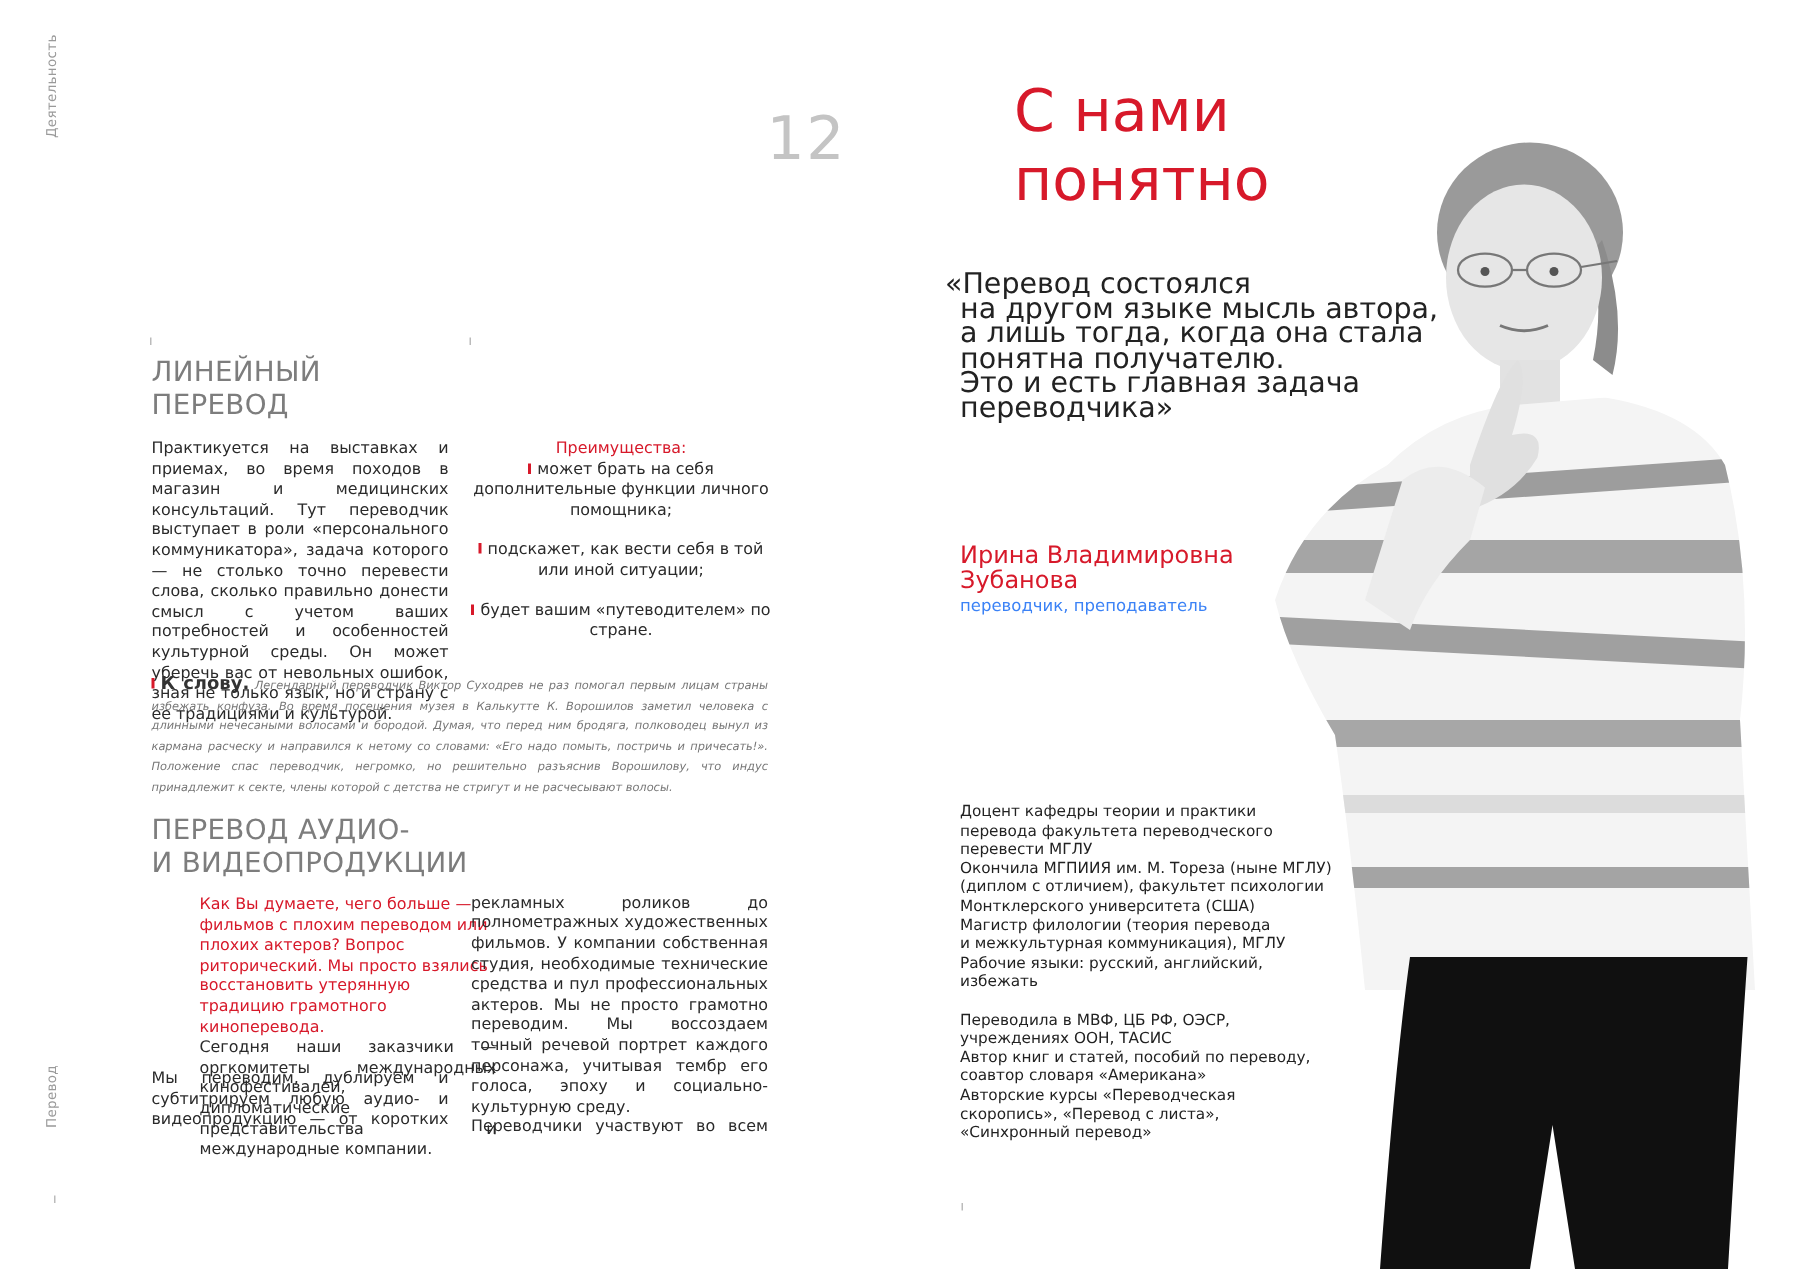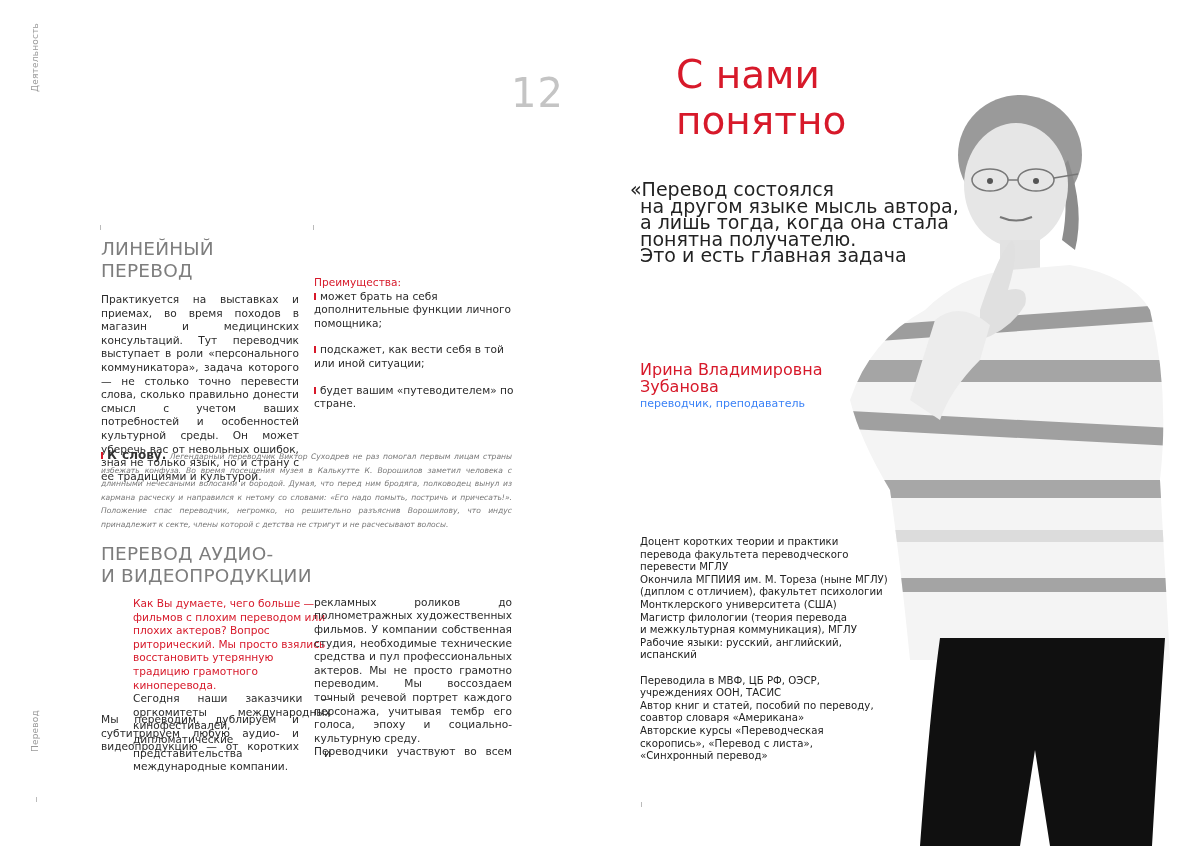--- a/index.html
+++ b/index.html
@@ -39,21 +39,21 @@
 
 <div class="abs h2" style="left:101px; top:238px;">
   <div>ЛИНЕЙНЫЙ</div>
   <div>ПЕРЕВОД</div>
 </div>
 
 <div class="abs body-text" style="left:101px; top:293px; width:198px;">
   <p>Практикуется на выставках и приемах, во время походов в магазин и медицинских консультаций. Тут переводчик выступает в роли «персонального коммуникатора», задача которого — не столько точно перевести слова, сколько правильно донести смысл с учетом ваших потребностей и особенностей культурной среды. Он может уберечь вас от невольных ошибок, зная не только язык, но и страну с ее традициями и культурой.</p>
 </div>
 
-<div class="abs body-text bullet-list" style="left:314px; top:276px; width:200px; text-align:left;">
+<div class="abs body-text bullet-list" style="left:314px; top:293px; width:200px; text-align:center;">
   <div class="red">Преимущества:</div>
   <div><span class="red-tick"></span><span>может брать на себя дополнительные функции личного помощника;</span></div>
   <div style="height:13px;"></div>
   <div><span class="red-tick"></span><span>подскажет, как вести себя в той или иной ситуации;</span></div>
   <div style="height:13px;"></div>
   <div><span class="red-tick"></span><span>будет вашим «путеводителем» по стране.</span></div>
 </div>
 
 <div class="abs note" style="left:101px; top:449px; width:411px;">
   <span class="red-tick"></span><b>К слову.</b>
@@ -86,39 +86,40 @@
   <div>С нами</div>
   <div>понятно</div>
 </div>
 
 <div class="abs quote">
   <div>«Перевод состоялся</div>
   <div style="padding-left:10px;">на другом языке мысль автора,</div>
   <div style="padding-left:10px;">а лишь тогда, когда она стала</div>
   <div style="padding-left:10px;">понятна получателю.</div>
   <div style="padding-left:10px;">Это и есть главная задача</div>
+  <div style="padding-left:10px;">переводчика»</div>
 </div>
 
 <div class="abs person-name">
   <div>Ирина Владимировна</div>
   <div>Зубанова</div>
 </div>
 <div class="abs person-role">переводчик, преподаватель</div>
 
 <div class="abs bio">
-  <div>Доцент коротких теории и практики</div>
+  <div>Доцент кафедры теории и практики</div>
   <div>перевода факультета переводческого</div>
   <div>перевести МГЛУ</div>
   <div>Окончила МГПИИЯ им. М. Тореза (ныне МГЛУ)</div>
   <div>(диплом с отличием), факультет психологии</div>
   <div>Монтклерского университета (США)</div>
   <div>Магистр филологии (теория перевода</div>
   <div>и межкультурная коммуникация), МГЛУ</div>
   <div>Рабочие языки: русский, английский,</div>
-  <div>испанский</div>
+  <div>избежать</div>
   <div style="height:12.6px;"></div>
   <div>Переводила в МВФ, ЦБ РФ, ОЭСР,</div>
   <div>учреждениях ООН, ТАСИС</div>
   <div>Автор книг и статей, пособий по переводу,</div>
   <div>соавтор словаря «Американа»</div>
   <div>Авторские курсы «Переводческая</div>
   <div>скоропись», «Перевод с листа»,</div>
   <div>«Синхронный перевод»</div>
 </div>
 

